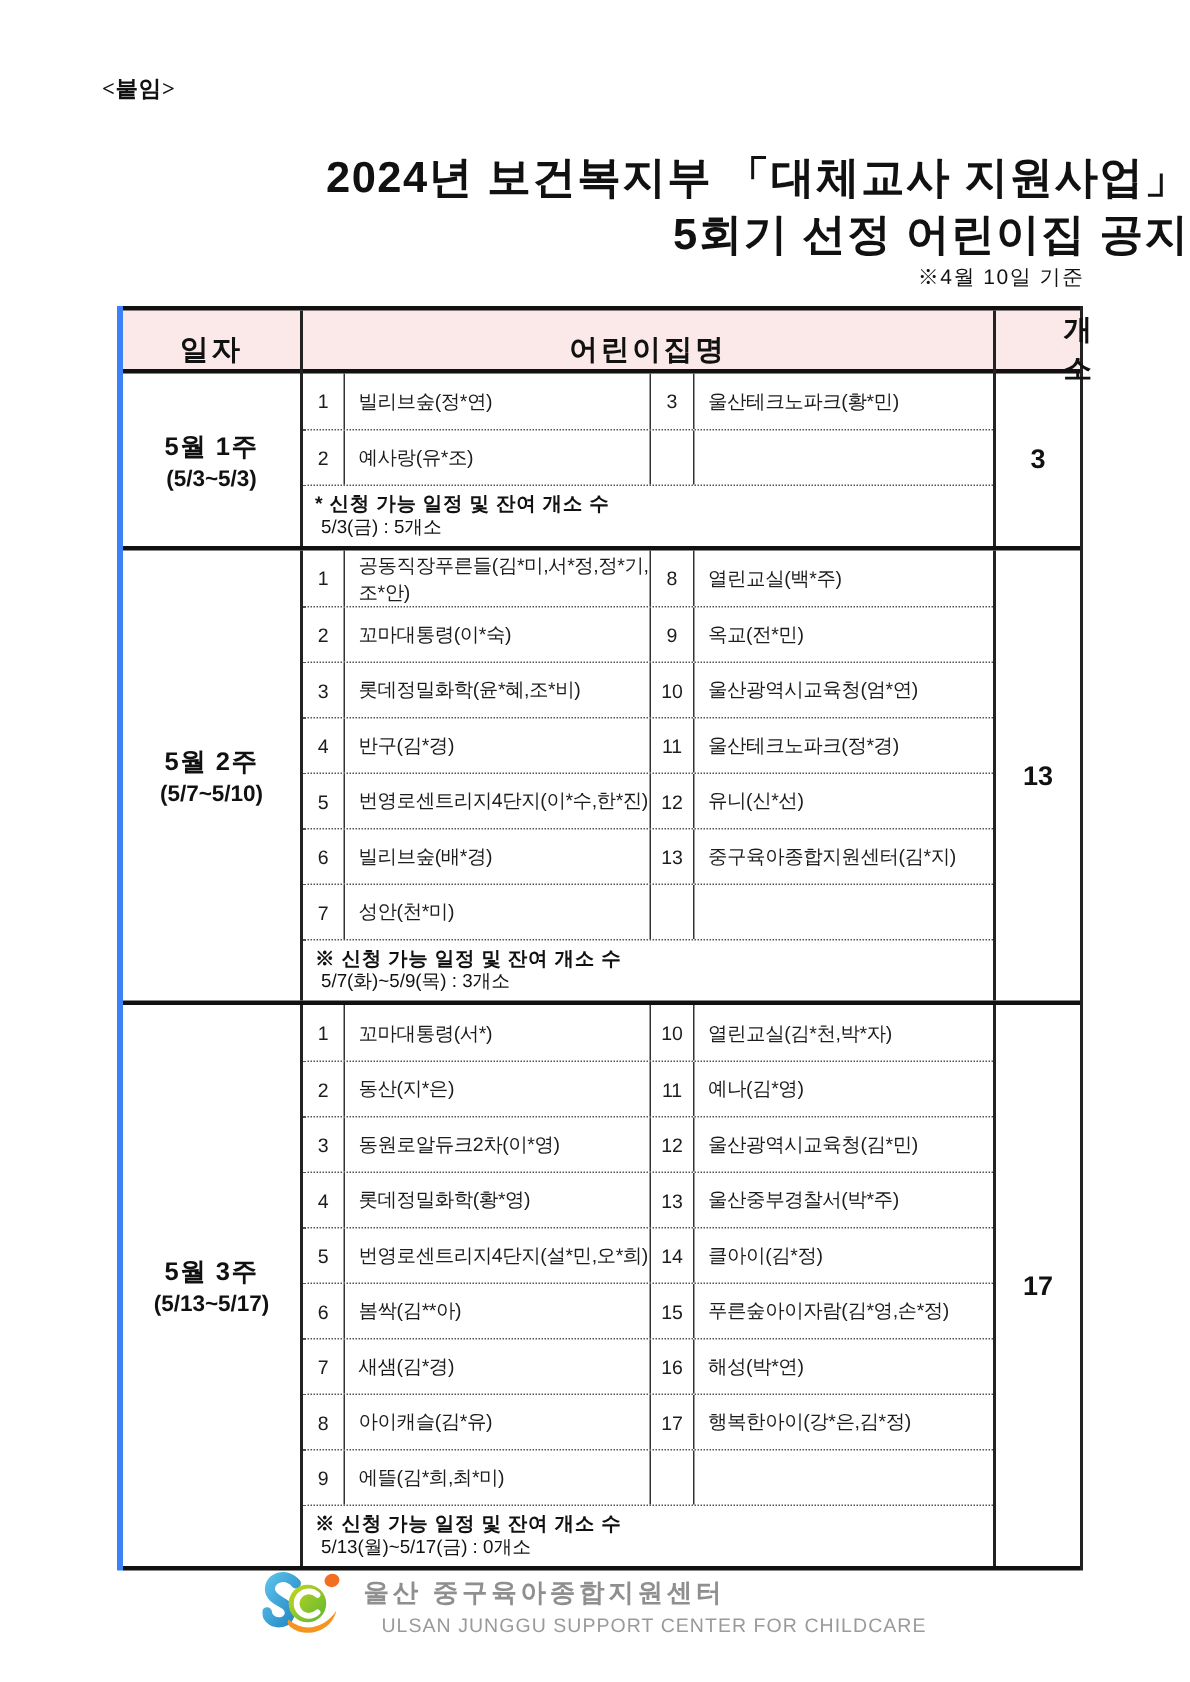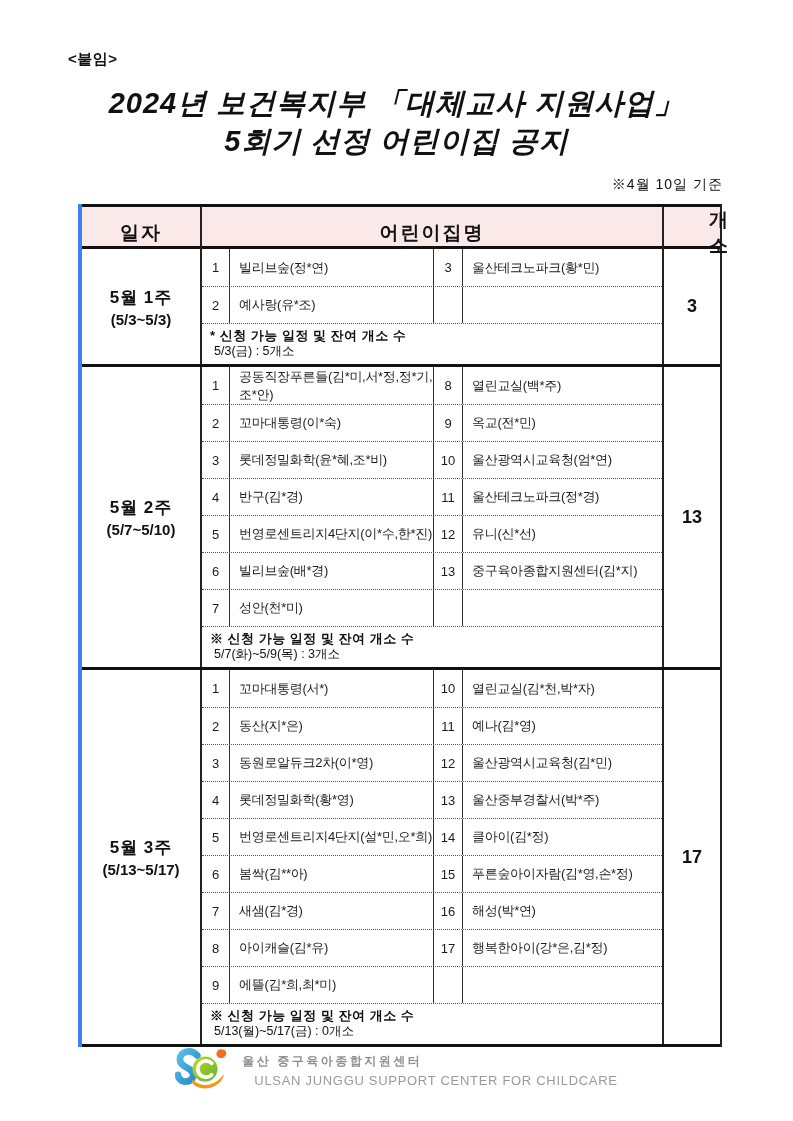--- a/index.html
+++ b/index.html
@@ -7,30 +7,29 @@
   body {
     width: 793px; height: 1121px;
     position: relative;
     font-family: "Liberation Sans", sans-serif;
     color: #111;
     overflow: hidden;
   }
 
   .attachment-label {
     position: absolute; left: 68px; top: 50px;
-    font-size: 15px; font-weight: bold; letter-spacing: 0.5px;
+    font-size: 15px; font-weight: bold; letter-spacing: 0.5px; font-family: Liberation Serif, serif;
   }
 
   .page-title {
-    position: absolute; left: 0; top: 84px; width: 100%;
-    text-align: center;
+    position: absolute; left: 0; top: 100px; width: 100%;
+    text-align: right;
     font-size: 29px; font-weight: bold;
     line-height: 38px; letter-spacing: 1px;
     white-space: pre-line;
-    font-style: italic;
   }
 
   .reference-note {
     position: absolute; right: 70px; top: 176px;
     font-size: 14px; font-weight: 400; letter-spacing: 1px;
   }
 
   .notice-table {
     position: absolute; left: 78px; top: 204px; width: 644px;
     border-left: 4px solid #3b82f6;
@@ -99,21 +98,21 @@
   .week-count { font-size: 18px; font-weight: bold; }
 
   .footer {
     position: absolute; left: 0; top: 1044px; width: 100%;
     display: flex; align-items: center; justify-content: center;
     gap: 9px;
   }
   .org-logo { width: 58px; height: 52px; flex: 0 0 auto; }
   .org-text { display: flex; flex-direction: column; align-items: flex-start; }
   .org-name-ko {
-    font-size: 12px; font-weight: bold; color: #8f8f8f; letter-spacing: 2.5px;
+    font-size: 17px; font-weight: bold; color: #8f8f8f; letter-spacing: 2.5px;
   }
   .org-name-en {
     font-size: 13px; color: #9a9a9a; letter-spacing: 0.7px; margin-top: 3px; align-self: center; margin-left: 12px;
   }
 </style>
 </head>
 <body>
 
 <div class="attachment-label">&lt;붙임&gt;</div>
 

